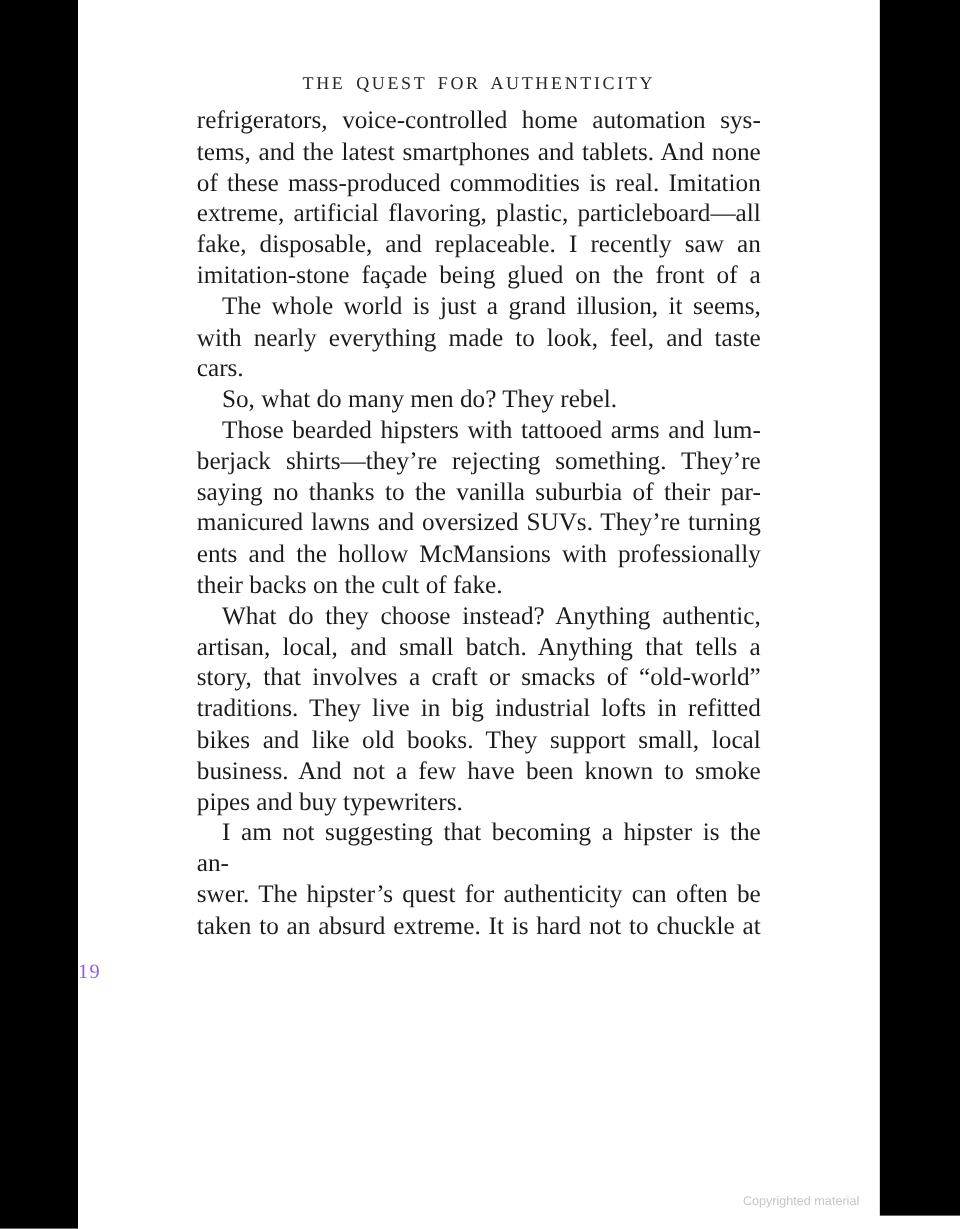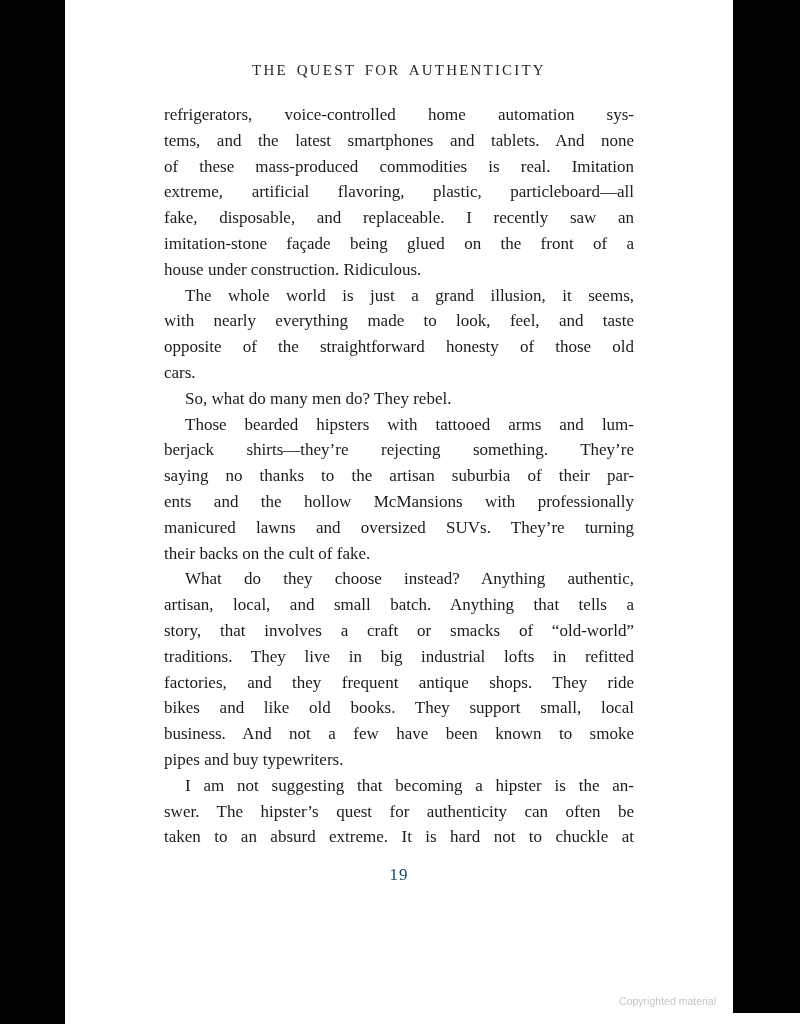--- a/index.html
+++ b/index.html
@@ -39,42 +39,41 @@
     margin-top: 62px;
     text-align: center;
     font-size: 15px;
     letter-spacing: 2.2px;
     word-spacing: 3px;
     color: #272727;
     font-weight: normal;
   }
   .text-block {
     width: 470px;
-    margin: 23px auto 0 auto;
-    font-size: 17px;
+    margin: 9px auto 0 auto;
+    font-size: 21px;
     line-height: 25.8px;
     color: #1b1b1b;
   }
   .para { margin: 0; }
   .line {
     text-align: justify;
     text-align-last: justify;
     white-space: normal;
   }
   .line.last-free {
     text-align-last: left;
   }
   .para.indent .line:first-child {
     text-indent: 21px;
   }
   .page-number {
     margin-top: 15px;
-    text-align: center;
     font-size: 17px;
-    color: #0c4a6e;
+    color: #8b5cf6;
     letter-spacing: 1px;
   }
   .copyright-watermark {
     position: absolute;
     right: 84px;
     top: 995px;
     font-family: "Liberation Sans", "DejaVu Sans", sans-serif;
     font-size: 10.5px;
     color: #c6c6c6;
   }
@@ -90,45 +89,42 @@
     <div class="running-header">THE QUEST FOR AUTHENTICITY</div>
 
     <div class="text-block">
         <div class="para">
           <div class="line">refrigerators, voice-controlled home automation sys-</div>
           <div class="line">tems, and the latest smartphones and tablets. And none</div>
           <div class="line">of these mass-produced commodities is real. Imitation</div>
           <div class="line">extreme, artificial flavoring, plastic, particleboard—all</div>
           <div class="line">fake, disposable, and replaceable. I recently saw an</div>
           <div class="line">imitation-stone façade being glued on the front of a</div>
-          <div class="line last-free">house under construction. Ridiculous.</div>
         </div>
         <div class="para indent">
           <div class="line">The whole world is just a grand illusion, it seems,</div>
           <div class="line">with nearly everything made to look, feel, and taste</div>
-          <div class="line">opposite of the straightforward honesty of those old</div>
           <div class="line last-free">cars.</div>
         </div>
         <div class="para indent">
           <div class="line last-free">So, what do many men do? They rebel.</div>
         </div>
         <div class="para indent">
           <div class="line">Those bearded hipsters with tattooed arms and lum-</div>
           <div class="line">berjack shirts—they’re rejecting something. They’re</div>
-          <div class="line">saying no thanks to the artisan suburbia of their par-</div>
+          <div class="line">saying no thanks to the vanilla suburbia of their par-</div>
+          <div class="line">manicured lawns and oversized SUVs. They’re turning</div>
           <div class="line">ents and the hollow McMansions with professionally</div>
-          <div class="line">manicured lawns and oversized SUVs. They’re turning</div>
           <div class="line last-free">their backs on the cult of fake.</div>
         </div>
         <div class="para indent">
           <div class="line">What do they choose instead? Anything authentic,</div>
           <div class="line">artisan, local, and small batch. Anything that tells a</div>
           <div class="line">story, that involves a craft or smacks of “old-world”</div>
           <div class="line">traditions. They live in big industrial lofts in refitted</div>
-          <div class="line">factories, and they frequent antique shops. They ride</div>
           <div class="line">bikes and like old books. They support small, local</div>
           <div class="line">business. And not a few have been known to smoke</div>
           <div class="line last-free">pipes and buy typewriters.</div>
         </div>
         <div class="para indent">
           <div class="line">I am not suggesting that becoming a hipster is the an-</div>
           <div class="line">swer. The hipster’s quest for authenticity can often be</div>
           <div class="line">taken to an absurd extreme. It is hard not to chuckle at</div>
         </div>
       </div>

